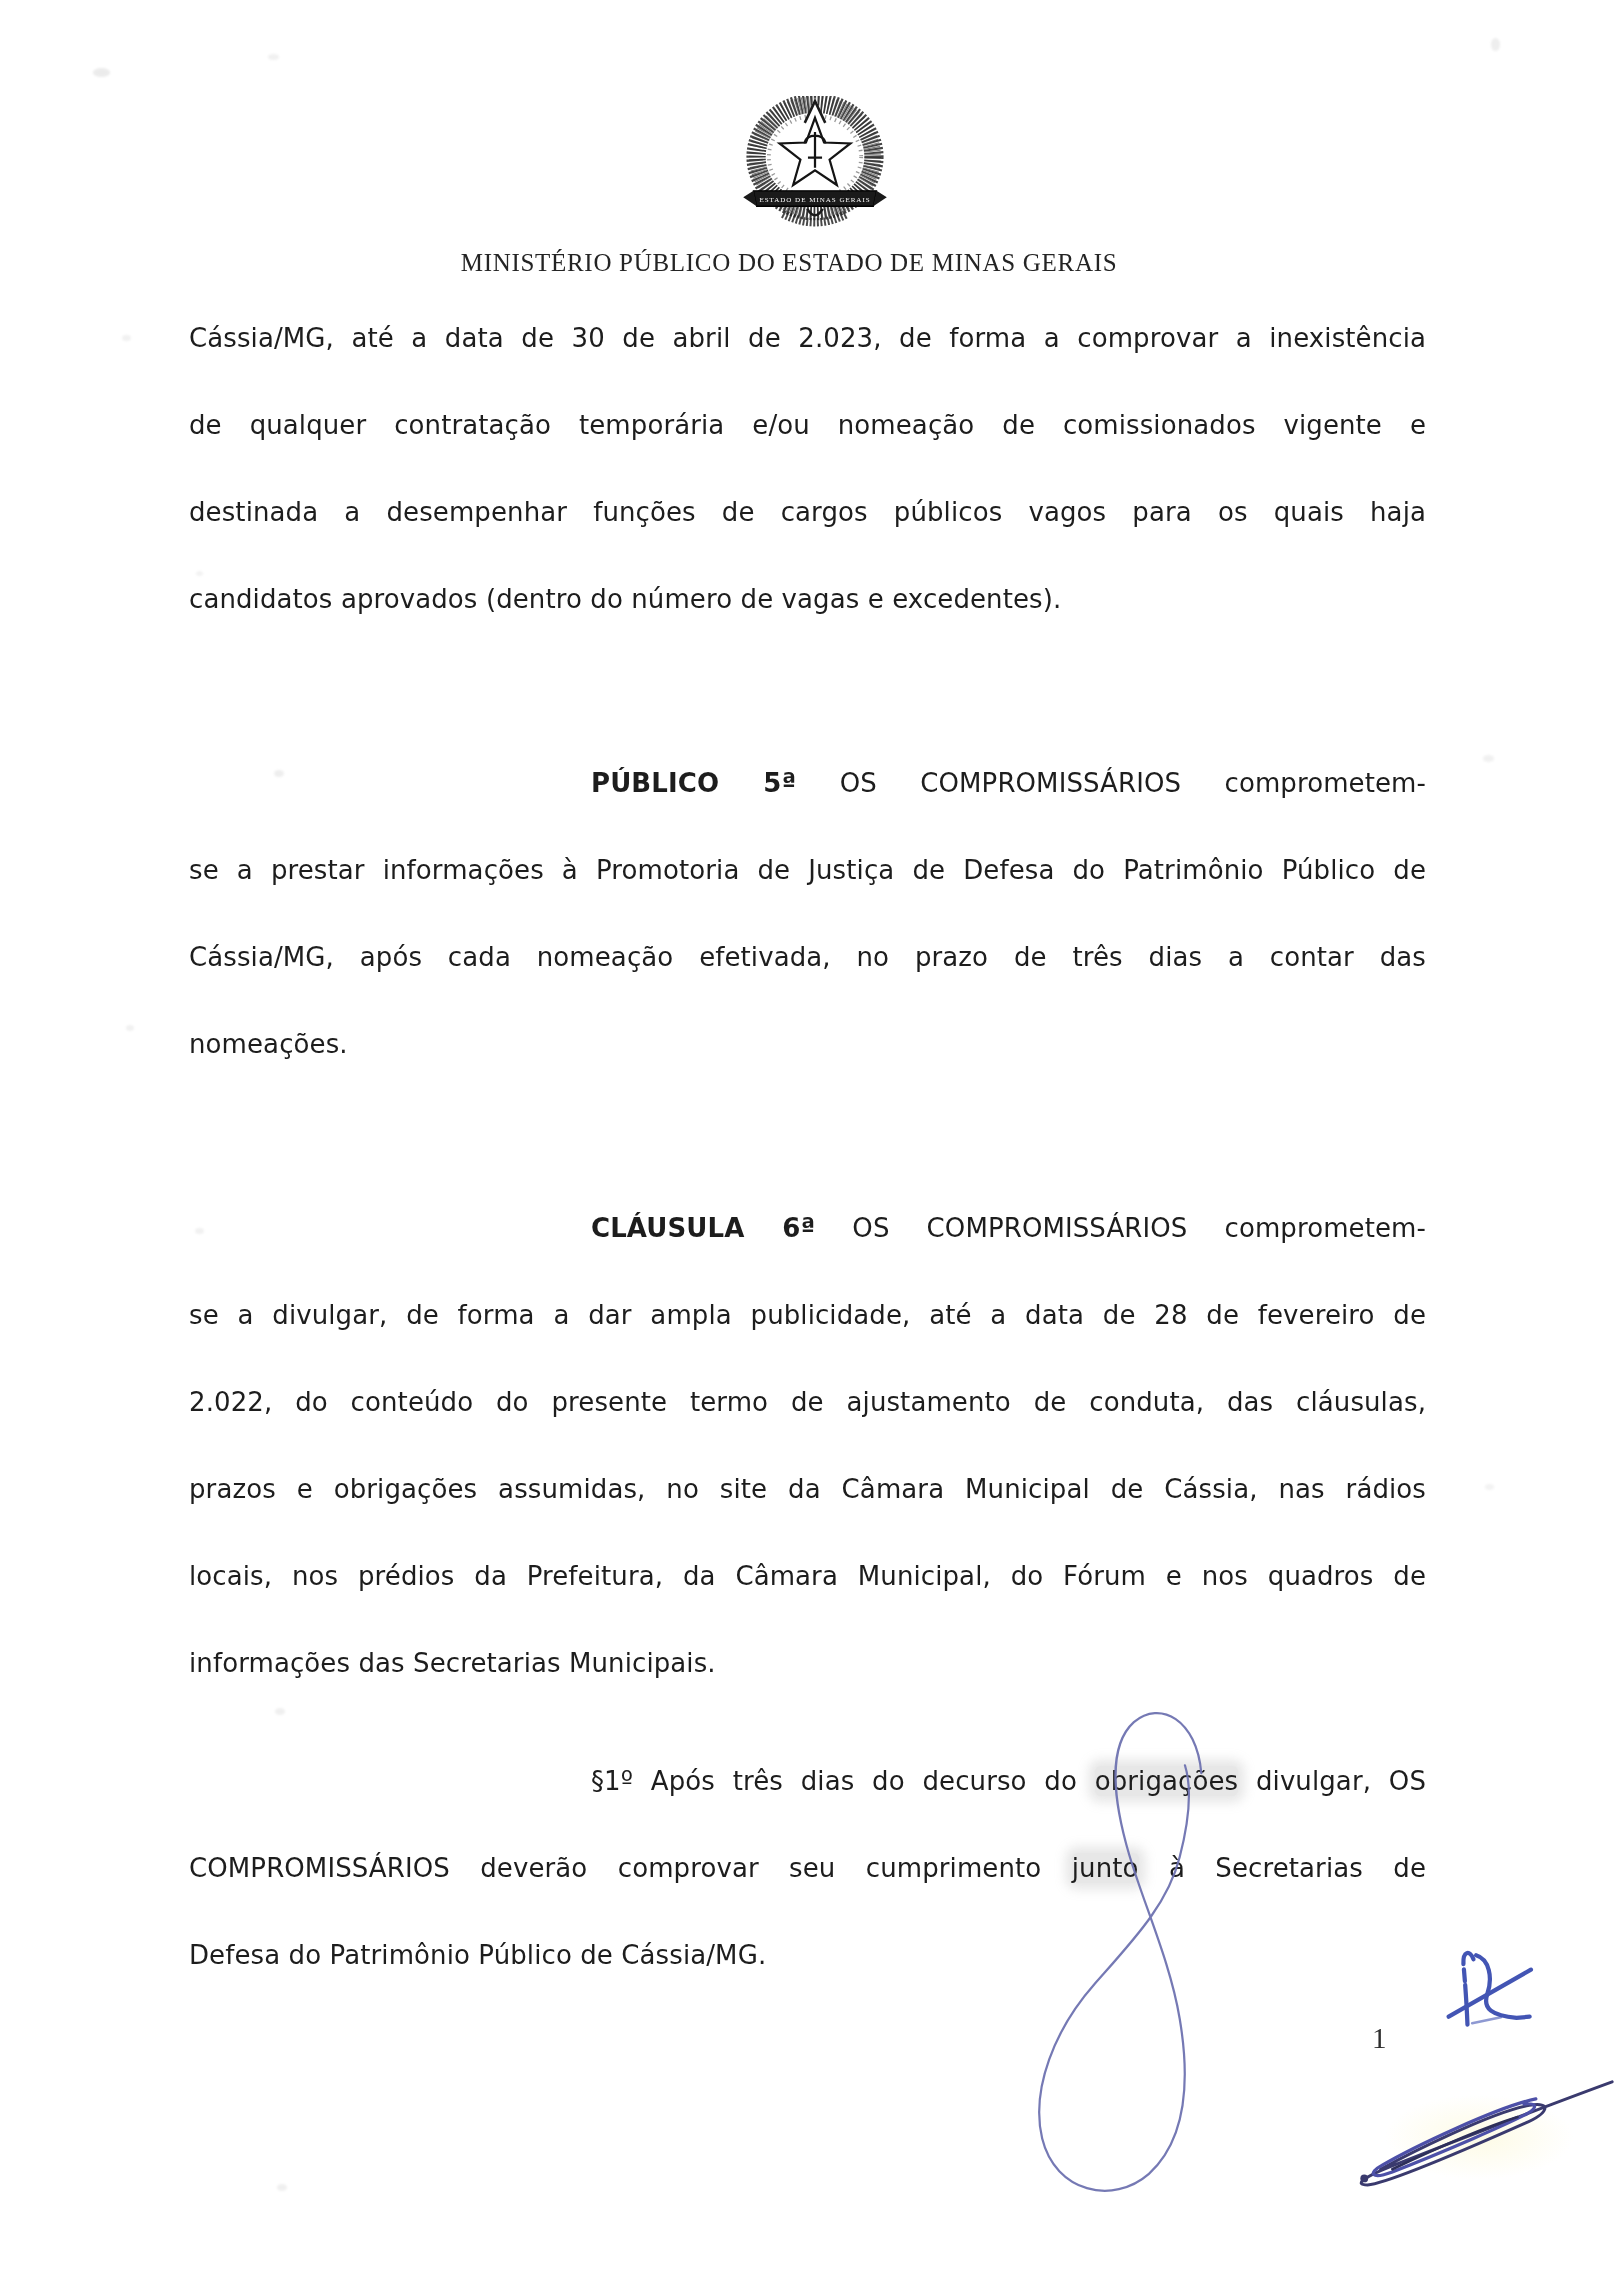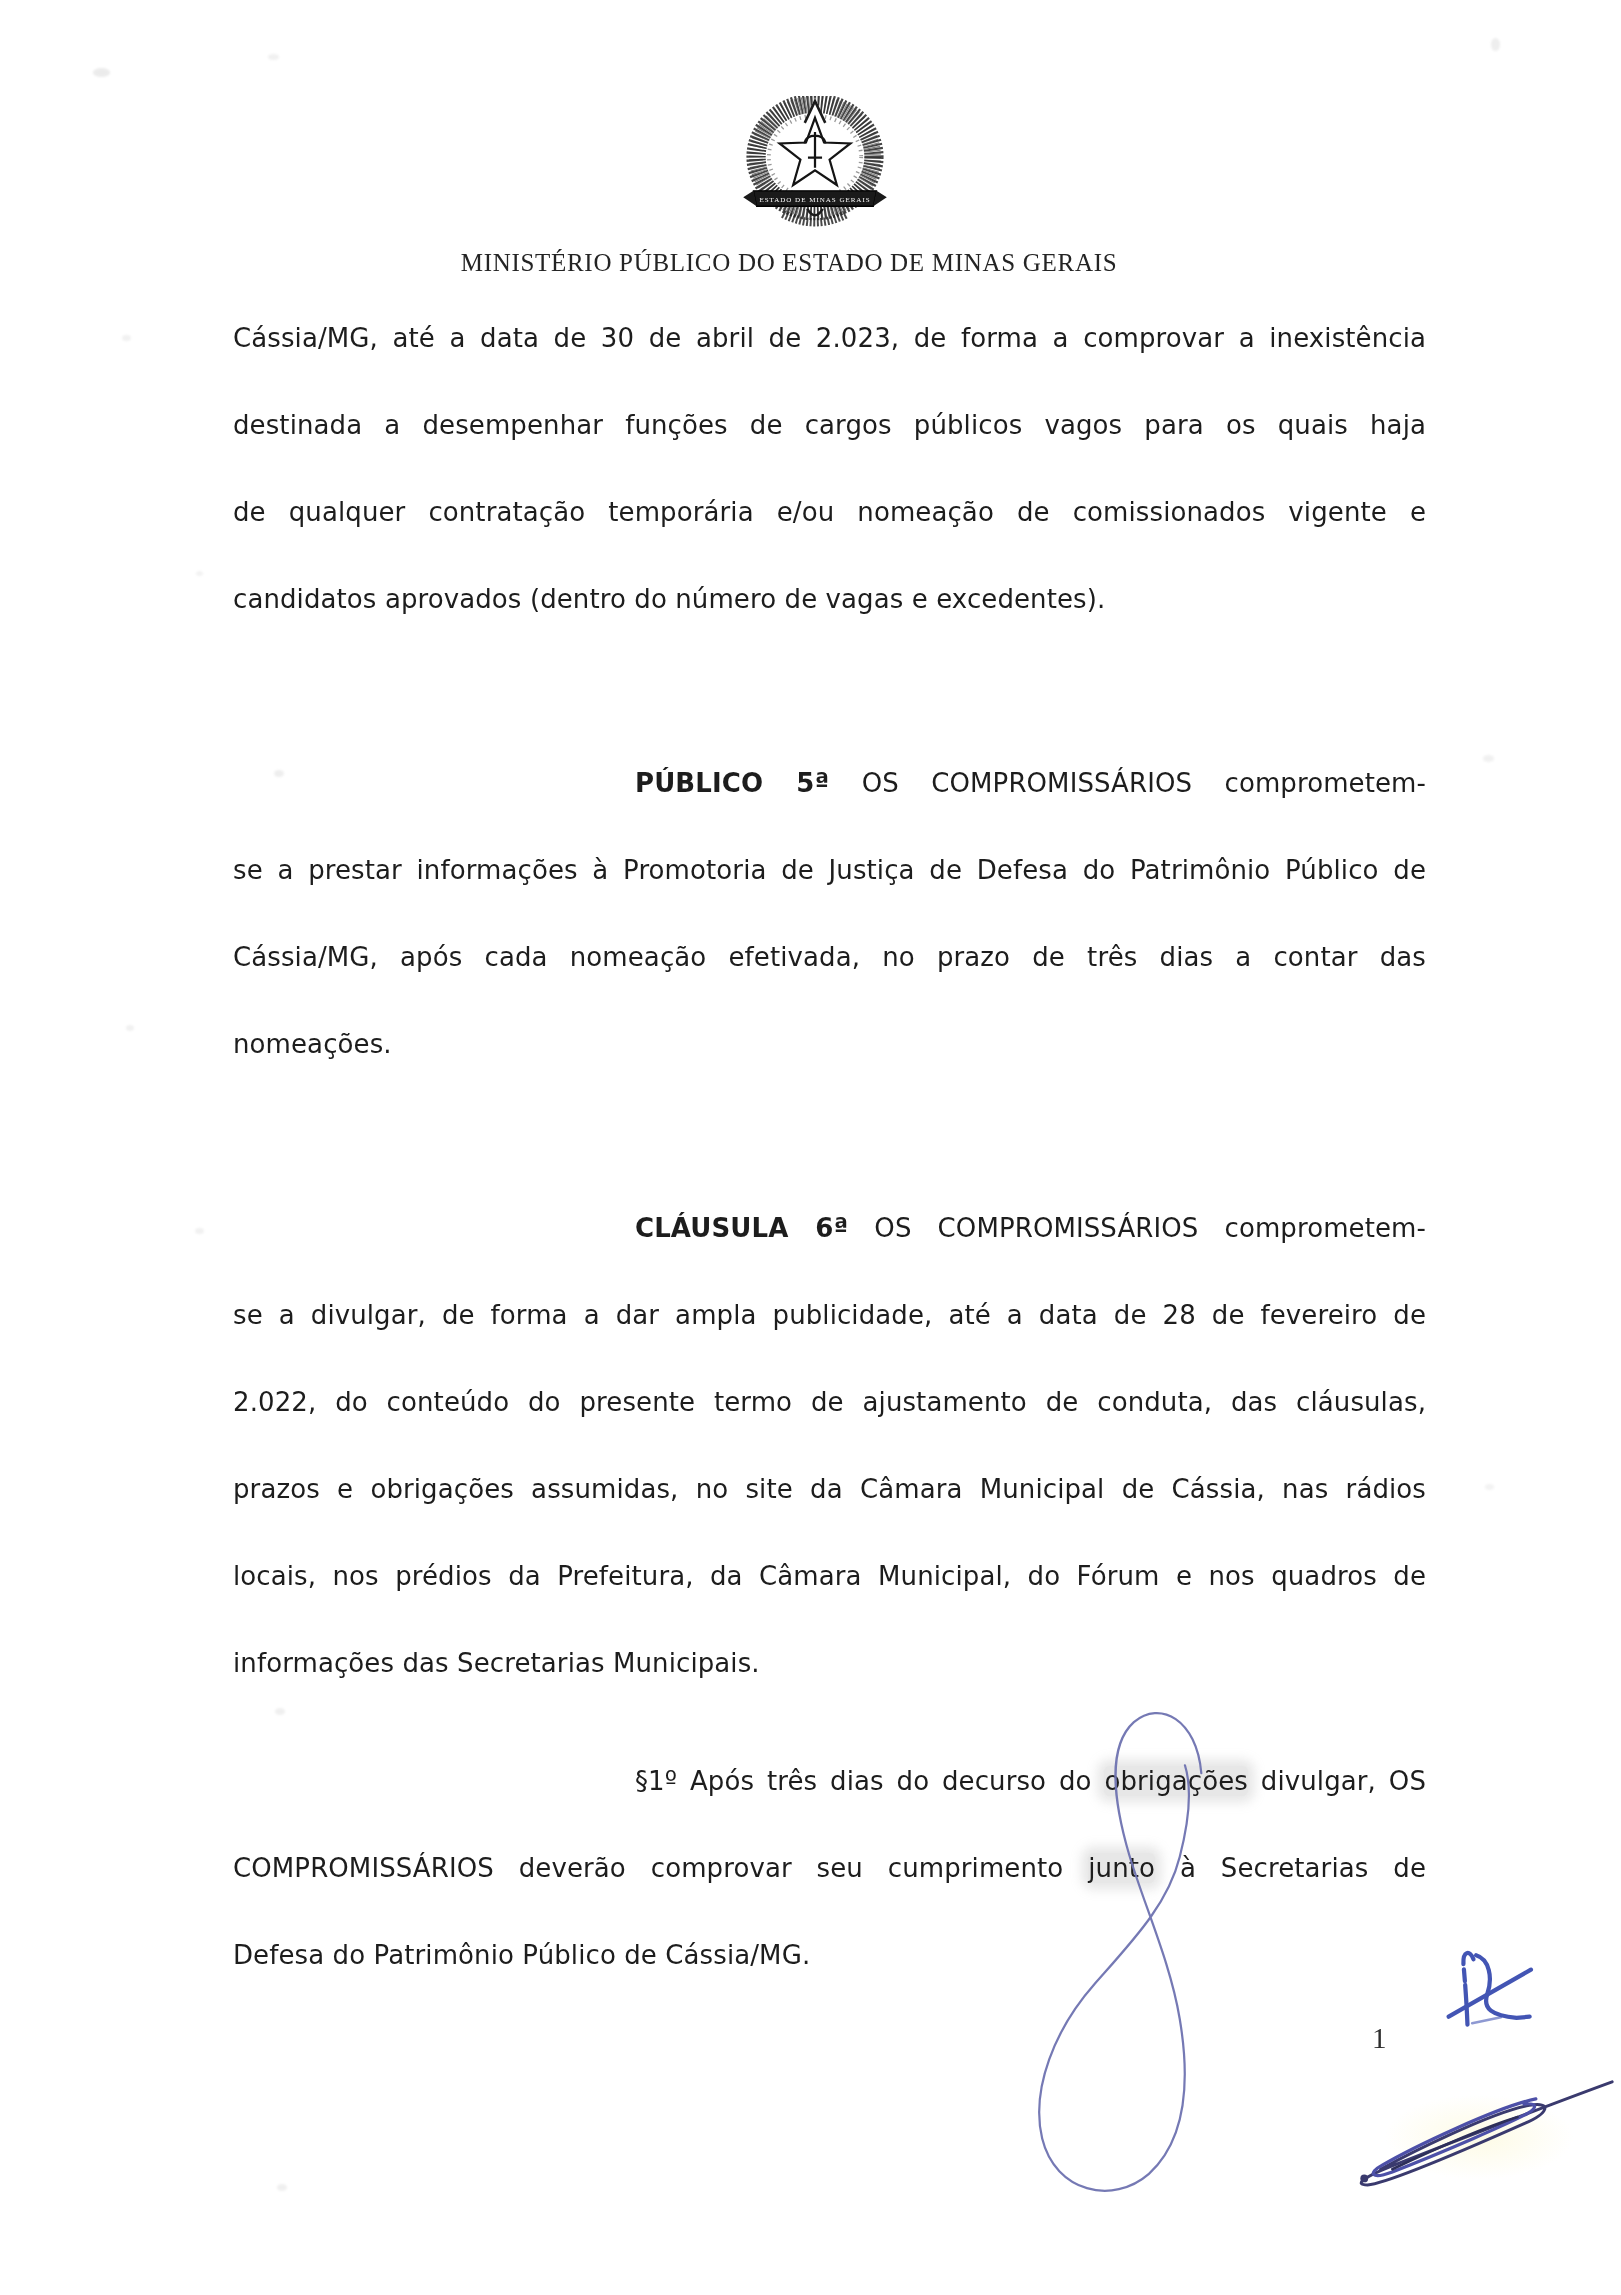--- a/index.html
+++ b/index.html
@@ -43,21 +43,20 @@
   .doc-body .paragraph:nth-child(2),
   .doc-body .paragraph:nth-child(3) { margin-top: 97px; }
   .doc-body .paragraph:nth-child(4) { margin-top: 31px; }
   .line {
     line-height: 87px;
     height: 87px;
     text-align: justify;
     text-align-last: justify;
     white-space: nowrap;
     letter-spacing: 0.1px;
-    margin-left: 44px;
   }
   .line.last { text-align-last: left; }
   .line.indent { padding-left: 402px; }
   .bold { font-weight: 700; }
   .hl {
     background: rgba(168,168,168,0.28);
     box-shadow: 0 0 10.5px 6.5px rgba(168,168,168,0.28);
     border-radius: 5.2px;
   }
 
@@ -107,22 +106,22 @@
 
       <path d="M 70 184 Q 120 210 170 184" fill="none" stroke="#1b1b1b" stroke-width="13" stroke-dasharray="3 2.5" opacity="0.8"></path>
       <path d="M 108 176 Q 120 196 132 176" fill="none" stroke="#1b1b1b" stroke-width="4"></path>
     </svg>
     <div class="org-name">MINISTÉRIO PÚBLICO DO ESTADO DE MINAS GERAIS</div>
   </div>
 
   <main class="doc-body" id="doc-body">
       <div class="paragraph">
         <div class="line"><span>Cássia/MG, até a data de 30 de abril de 2.023, de forma a comprovar a inexistência</span></div>
+        <div class="line"><span>de qualquer contratação temporária e/ou nomeação de comissionados vigente e</span></div>
         <div class="line"><span>destinada a desempenhar funções de cargos públicos vagos para os quais haja</span></div>
-        <div class="line"><span>de qualquer contratação temporária e/ou nomeação de comissionados vigente e</span></div>
         <div class="line last"><span>candidatos aprovados (dentro do número de vagas e excedentes).</span></div>
       </div>
       <div class="paragraph">
         <div class="line indent"><span class="bold">PÚBLICO 5ª</span><span> OS COMPROMISSÁRIOS comprometem-</span></div>
         <div class="line"><span>se a prestar informações à Promotoria de Justiça de Defesa do Patrimônio Público de</span></div>
         <div class="line"><span>Cássia/MG, após cada nomeação efetivada, no prazo de três dias a contar das</span></div>
         <div class="line last"><span>nomeações.</span></div>
       </div>
       <div class="paragraph">
         <div class="line indent"><span class="bold">CLÁUSULA 6ª</span><span> OS COMPROMISSÁRIOS comprometem-</span></div>

